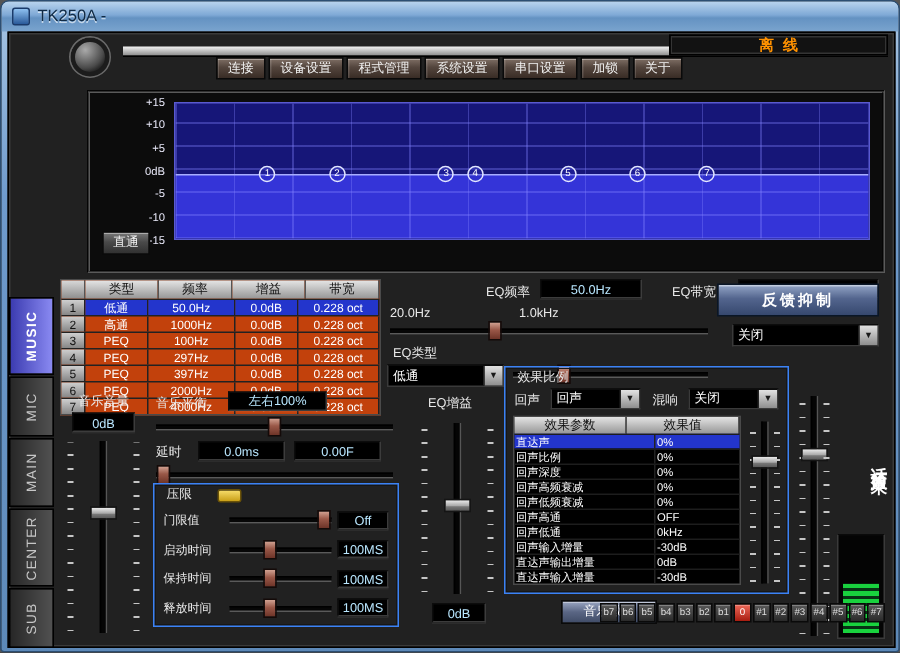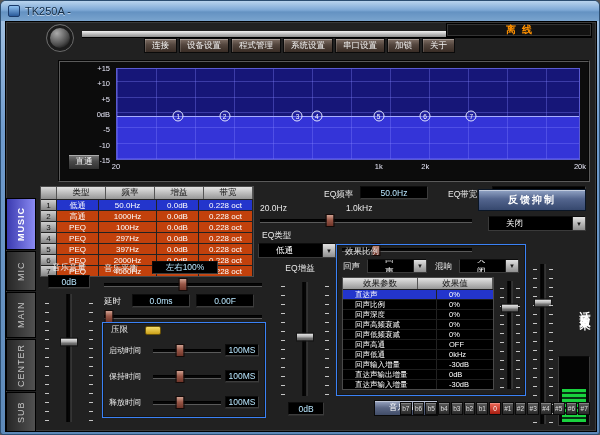--- a/index.html
+++ b/index.html
@@ -45,41 +45,41 @@
   .hslider{position:absolute;height:13px;}
   .htrack{position:absolute;left:0;right:0;top:5px;height:4px;background:#060606;border-top:1px solid #000;border-bottom:1px solid #5a5a5a;}
   .hhandle{position:absolute;top:0;width:9px;height:13px;transform:translateX(-50%);background:linear-gradient(#d2a292,#9a5848 45%,#6e3428);border:1px solid #140a08;}
   .vfader{position:absolute;}
   .vfader::before,.vfader::after{content:"";position:absolute;top:3px;bottom:3px;width:4px;background:repeating-linear-gradient(0deg,#c6c6c6 0 1px,transparent 1px 9px);}
   .vfader::before{left:3px;} .vfader::after{right:3px;}
   .vtrack{position:absolute;left:50%;transform:translateX(-50%);top:2px;bottom:2px;width:5px;background:#050505;border-left:1px solid #000;border-right:1px solid #565656;}
   .vhandle{position:absolute;left:50%;transform:translate(-50%,-50%);width:18px;height:9px;background:linear-gradient(#ececec,#b2b2b2 45%,#777);border:1px solid #151515;box-shadow:inset 0 -3px 0 rgba(0,0,0,.25);}
   
   .dd{position:absolute;display:flex;background:#000;border:1px solid #3a3a3a;border-top-color:#0c0c0c;}
-  .dd .txt{flex:1;color:#fff;font-size:8.5px;display:flex;align-items:center;padding:0 17px;overflow:hidden;}
+  .dd .txt{flex:1;color:#fff;font-size:8.5px;display:flex;align-items:center;padding:0 3px;overflow:hidden;}
   .dd .arr{width:13px;background:linear-gradient(#e2e2e2,#8e8e8e);border-left:1px solid #222;display:flex;align-items:center;justify-content:center;}
   .dd .arr::after{content:"▼";font-size:6px;color:#1a1a1a;}
   
   .tabs{position:absolute;left:0;top:176px;width:30px;height:235px;display:flex;flex-direction:column;gap:1px;}
   .tab{writing-mode:vertical-rl;transform:rotate(180deg);display:flex;align-items:center;justify-content:center;font-size:9px;letter-spacing:1px;color:#c6c6c6;background:linear-gradient(90deg,#515151,#272727);border:1px solid #000;}
   .tab.active{background:linear-gradient(90deg,#8a8af2,#3b3bb0);color:#fff;font-weight:bold;}
   
   .gbox{position:absolute;border:1px solid #3b82f6;box-shadow:inset 0 0 0 1px #161616;}
   .gtitle{position:absolute;left:8px;top:1px;font-size:8.5px;color:#e4e4e4;}
   .yellow-ind{position:absolute;left:42px;top:3px;width:16px;height:9px;background:linear-gradient(#f6dc6a,#caa018);border:1px solid #6a5208;border-radius:2px;}
   .crow{display:flex;align-items:center;gap:4px;height:14px;padding:0 2px;}
   .crow .lbl{position:static;width:40px;font-size:8px;}
   .crow .hslider{position:relative;flex:1;}
   .crow .vbox{position:static;width:34px;height:12px;flex:0 0 34px;}
   .comp-rows{position:absolute;left:4px;top:14px;right:4px;bottom:2px;display:flex;flex-direction:column;justify-content:space-around;}
   
   .fx-table{position:absolute;left:5px;top:32px;width:152px;border:1px solid #4a4a4a;background:#000;}
   .fx-head{display:flex;height:11px;}
   .fxrow{display:flex;height:10px;border-top:1px solid #1d1d1d;}
-  .fxc{display:flex;align-items:center;font-size:7.5px;color:#fff;padding:0 12px;}
+  .fxc{display:flex;align-items:center;font-size:7.5px;color:#fff;padding:0 1px;}
   .fxc.p{width:94px;border-right:1px solid #222;}
   .fxc.v{flex:1;}
   .fxrow.sel{background:#2335cc;}
   
   .meter{position:absolute;left:552px;top:334px;width:32px;height:70px;background:#040404;border:1px solid #3a3a3a;border-top-color:#0a0a0a;}
   .meter-fill{position:absolute;left:3px;right:3px;bottom:3px;height:48%;background:repeating-linear-gradient(0deg,#19d23e 0 3px,#073314 3px 5px);}
   .mic-label{position:absolute;left:558px;top:240px;width:28px;height:92px;writing-mode:vertical-rl;text-orientation:upright;font-size:11px;font-weight:bold;color:#fff;letter-spacing:3px;display:flex;justify-content:center;}
   
   .ft-label{position:absolute;left:332px;top:378px;width:64px;height:16px;font-size:8.5px;background:linear-gradient(#9aa6c2,#5a6684 50%,#414d68);border:1px solid #0a0a0a;box-shadow:inset 0 1px 0 rgba(255,255,255,.4);color:#fff;display:flex;align-items:center;justify-content:center;margin-left:36px;}
   .ft-buttons{position:absolute;left:394px;top:380px;right:6px;height:13px;display:flex;gap:1px;}
@@ -127,26 +127,20 @@
       </div>
       <div class="ylabels" id="ylabels">
           <div class="ytick" style="top: 0%;">+15</div>
           <div class="ytick" style="top: 16.6667%;">+10</div>
           <div class="ytick" style="top: 33.3333%;">+5</div>
           <div class="ytick" style="top: 50%;">0dB</div>
           <div class="ytick" style="top: 66.6667%;">-5</div>
           <div class="ytick" style="top: 83.3333%;">-10</div>
           <div class="ytick" style="top: 100%;">-15</div>
         </div>
-      <div class="xlabels" id="xlabels">
-          <div class="xtick" style="left: 0%;">20</div>
-          <div class="xtick" style="left: 56.6323%;">1k</div>
-          <div class="xtick" style="left: 66.6667%;">2k</div>
-          <div class="xtick" style="left: 100%;">20k</div>
-        </div>
       <div class="bypass-btn btn3d">直通</div>
     </div>
 
     <div class="eq-table">
       <div class="eq-head" id="eq-head">
           <div class="spacer"></div>
           <div class="th-cell">类型</div>
           <div class="th-cell">频率</div>
           <div class="th-cell">增益</div>
           <div class="th-cell">带宽</div>
@@ -259,20 +253,28 @@
     <div class="vbox" style="left:190px;top:272px;width:58px;height:13px;">0.00F</div>
     <div class="hslider" style="left:98px;top:288px;width:158px;">
       <div class="htrack"></div>
       <div class="hhandle" style="left:3%;"></div>
     </div>
 
     <div class="gbox" style="left:96px;top:300px;width:164px;height:96px;">
       <span class="gtitle">压限</span>
       <div class="yellow-ind"></div>
       <div class="comp-rows" id="comp-rows">
+          <div class="crow">
+            <div class="lbl">门限值</div>
+            <div class="hslider">
+              <div class="htrack"></div>
+              <div class="hhandle" style="left: 92%;"></div>
+            </div>
+            <div class="vbox">Off</div>
+          </div>
           <div class="crow">
             <div class="lbl">启动时间</div>
             <div class="hslider">
               <div class="htrack"></div>
               <div class="hhandle" style="left: 40%;"></div>
             </div>
             <div class="vbox">100MS</div>
           </div>
           <div class="crow">
             <div class="lbl">保持时间</div>

